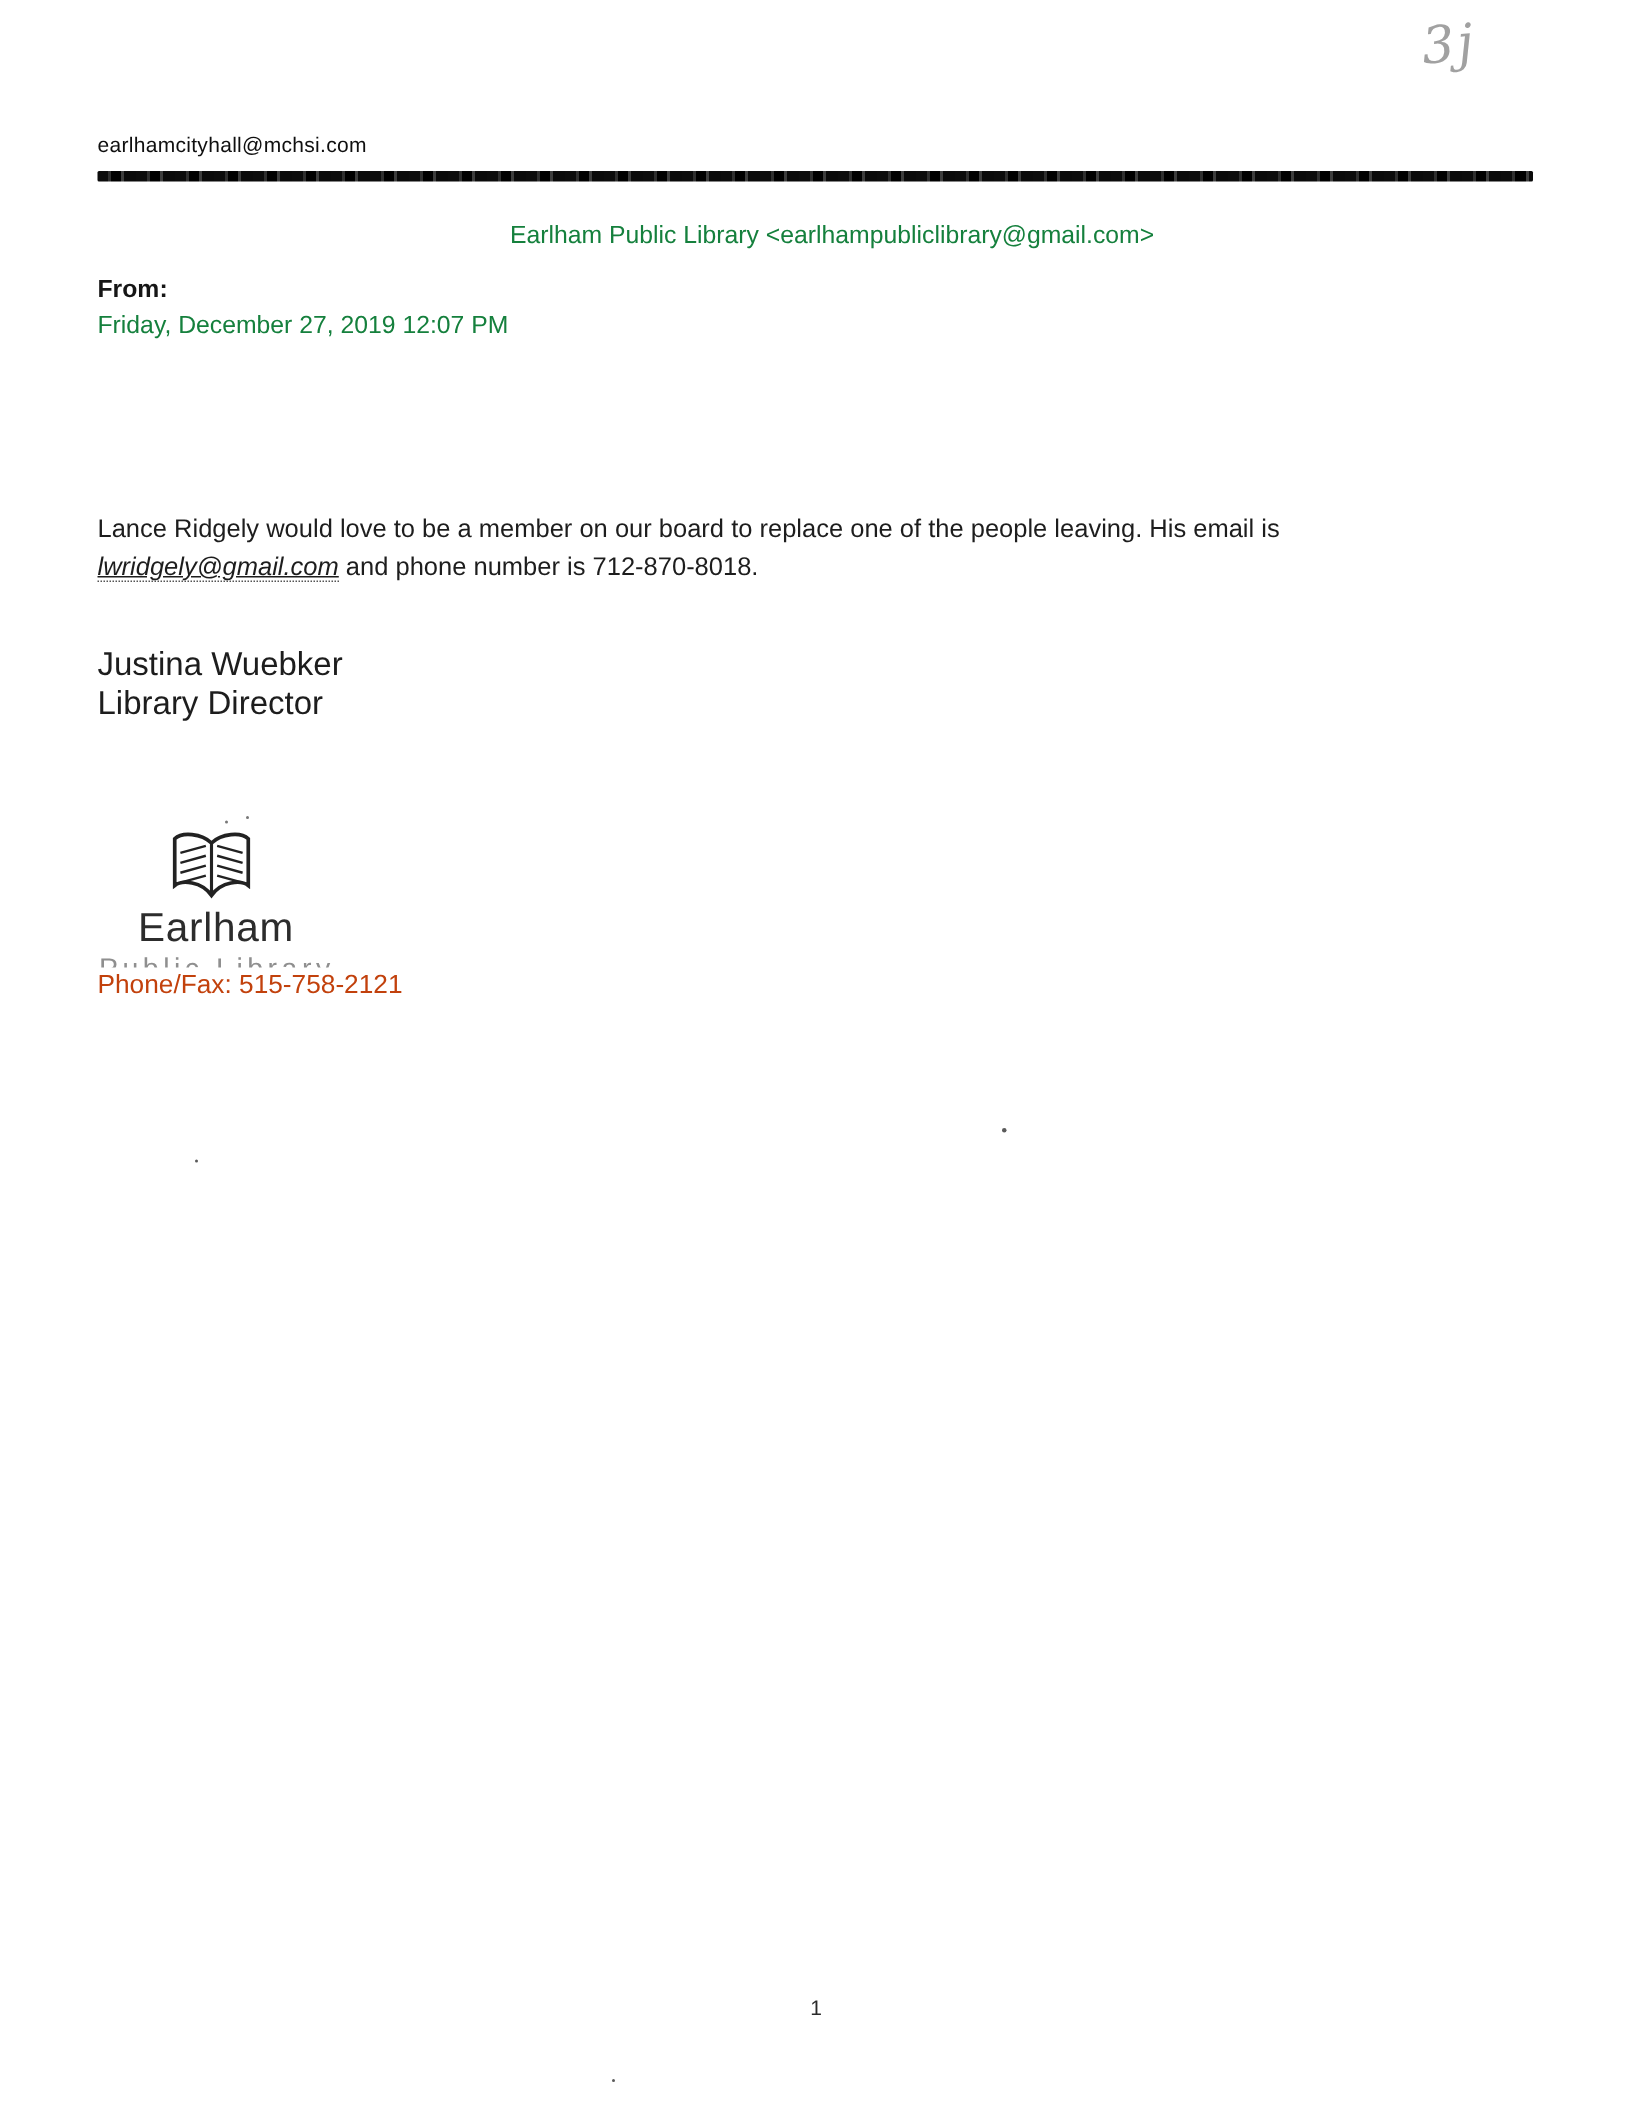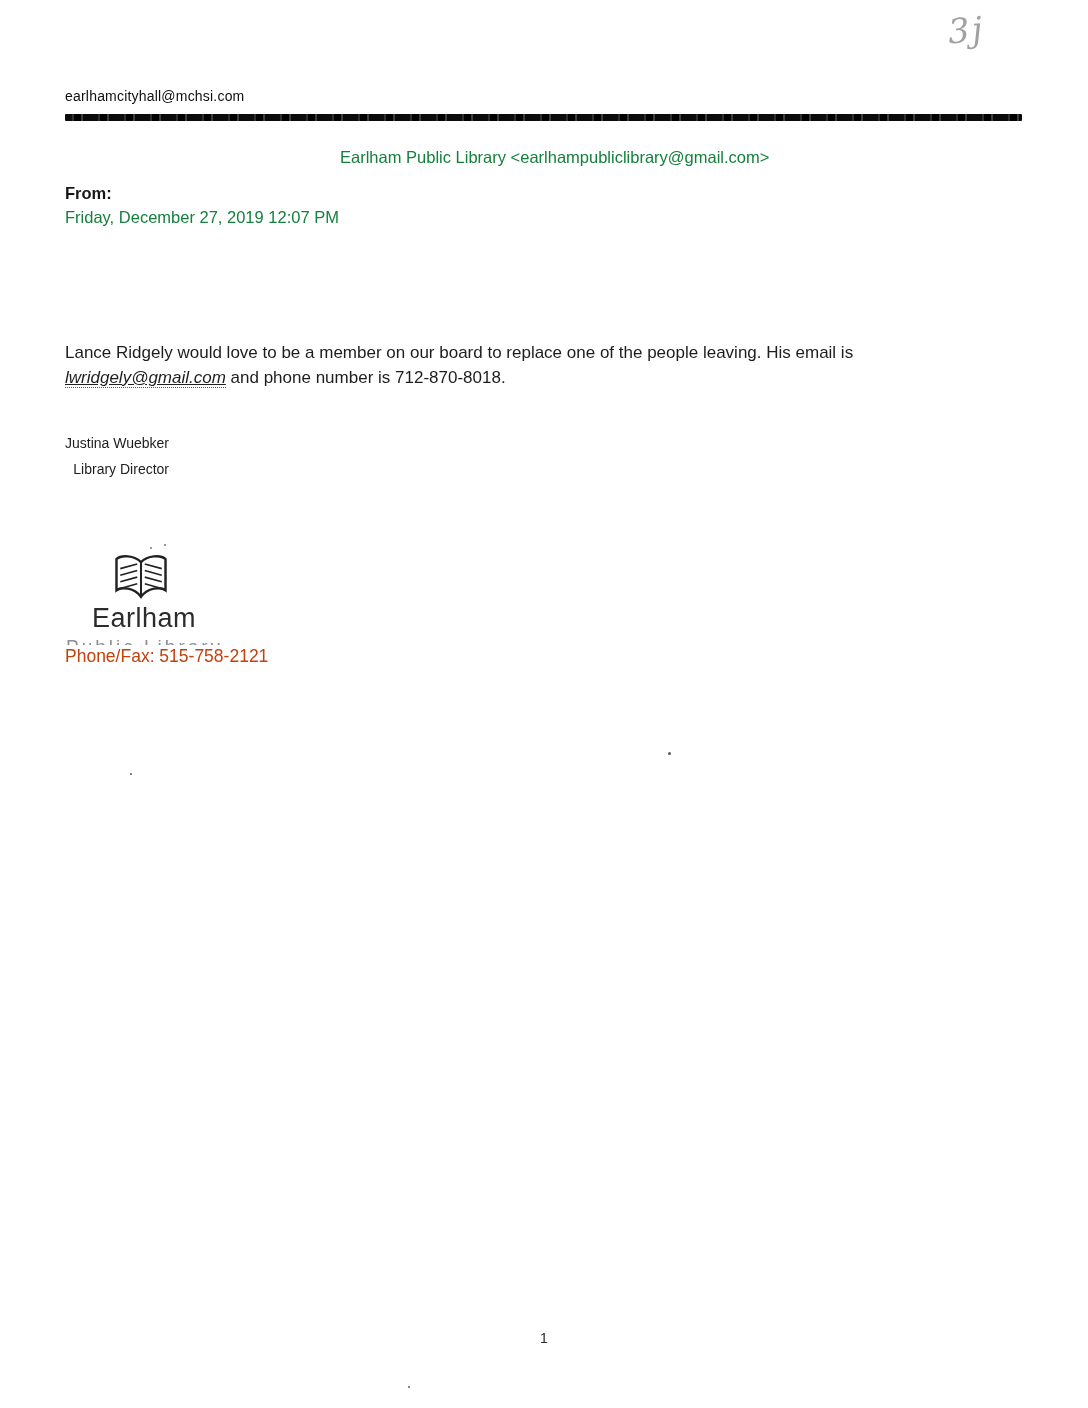--- a/index.html
+++ b/index.html
@@ -87,24 +87,23 @@
     text-decoration: underline;
     border-bottom: 1px dotted #555;
     font-style: italic;
   }
 
   
   .signature {
     position: absolute;
     left: 65px;
     top: 430px;
-    font-size: 14px;
+    font-size: 22px;
     line-height: 26px;
     color: #1d1d1d;
-    text-align: right;
   }
 
   
   .logo-icon {
     position: absolute;
     left: 108px;
     top: 552px;
   }
   .org-name {
     position: absolute;

